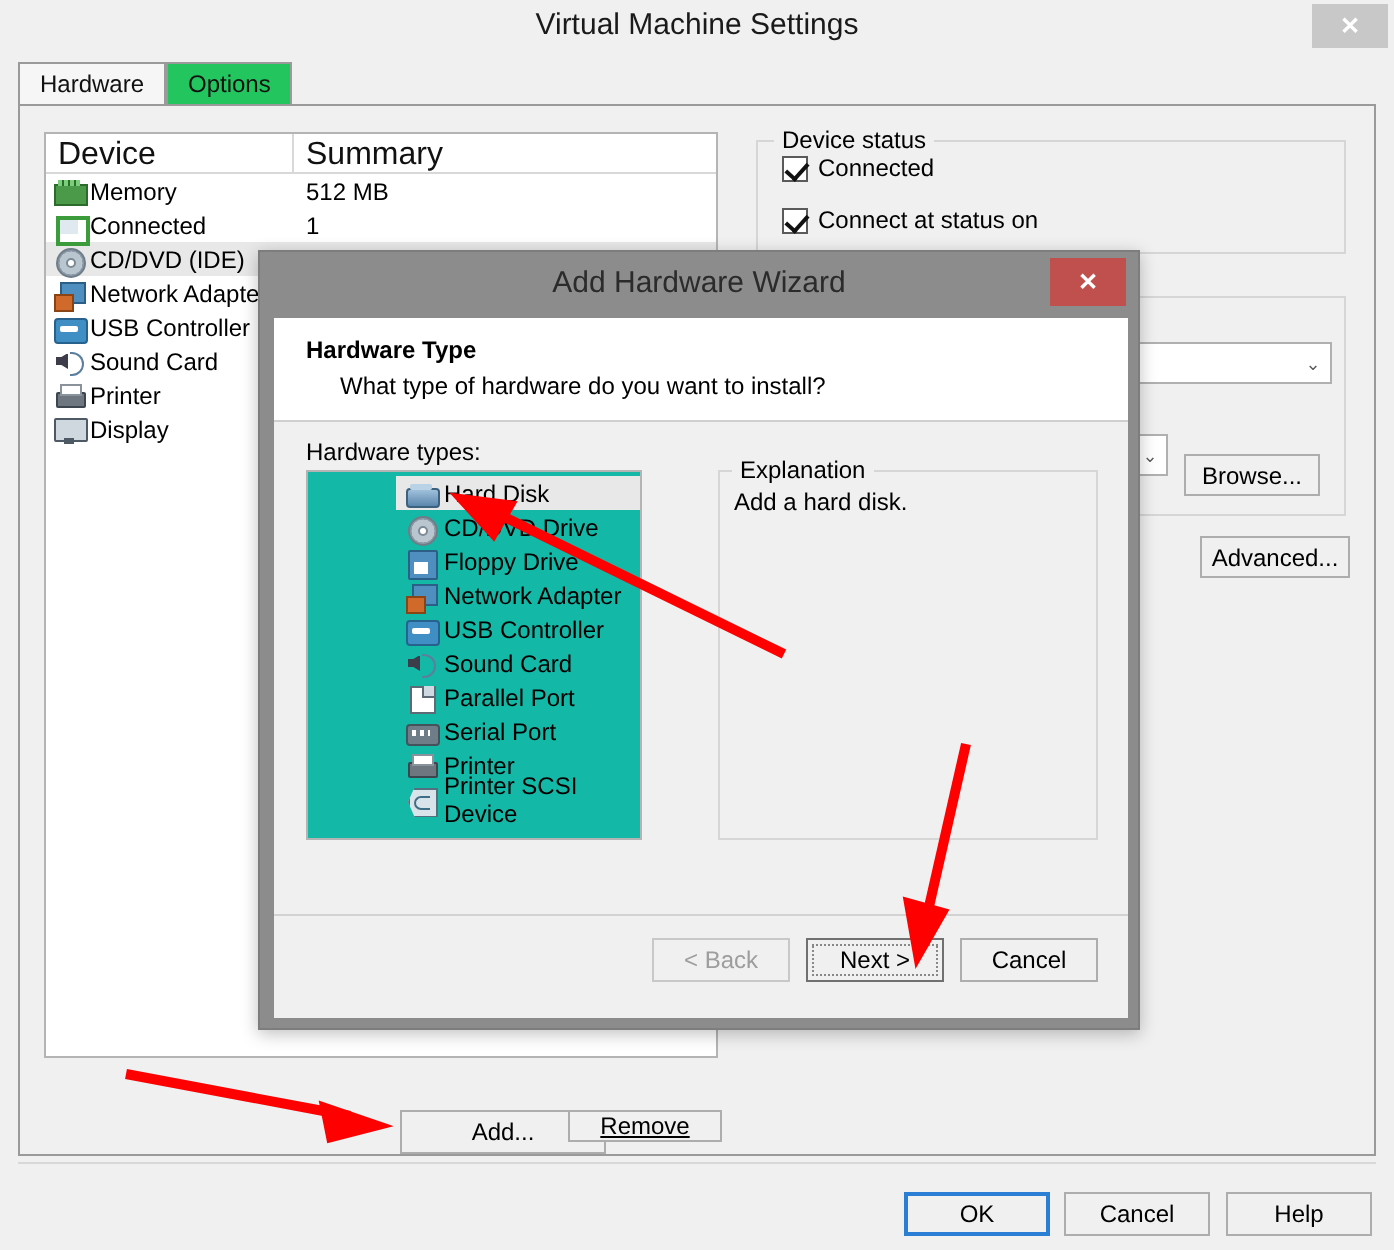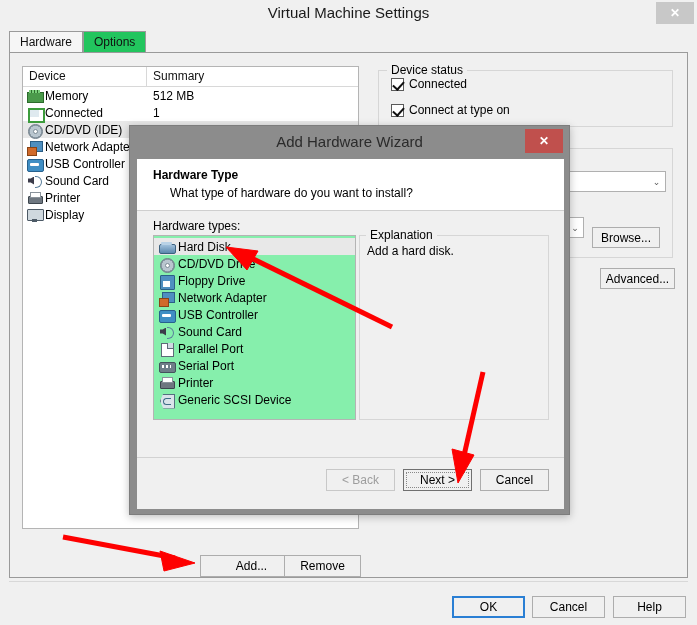--- a/index.html
+++ b/index.html
@@ -47,21 +47,21 @@
     position:absolute; left:9px; top:52px; width:679px; height:526px;
     border:1px solid #9a9a9a; background:#f0f0f0;
   }
 
   
   #device-list {
     position:absolute; left:22px; top:66px; width:337px; height:463px;
     background:#fff; border:1px solid #b4b4b4;
   }
   #dl-header { display:flex; height:20px; border-bottom:1px solid #d8d8d8; background:#fff; }
-  .dl-col { font-size:12px; padding:2px 0 0 6px; color:#111; }
+  .dl-col { font-size:16px; padding:2px 0 0 6px; color:#111; }
   .dl-col.c1 { width:124px; border-right:1px solid #d8d8d8; }
   .dl-col.c2 { flex:1; }
   .dev-row { display:flex; height:17px; align-items:center; padding-left:4px; }
   .dev-row.selected { background:#e8e8e8; }
   .dev-name { width:126px; display:flex; align-items:center; gap:3px; font-size:12px; white-space:nowrap; }
   .dev-sum { flex:1; font-size:12px; }
 
   
   .ico { width:15px; height:14px; position:relative; flex:0 0 15px; display:inline-block; }
 
@@ -146,21 +146,21 @@
     color:#000;
   }
   .btn.disabled { color:#9d9d9d; border-color:#c8c8c8; background:#f0f0f0; }
   .btn.default { border:2px solid #2a7fd4; }
   .btn.focus-inner { border:1px solid #707070; outline:1px dotted #888; outline-offset:-4px; }
 
   #btn-browse  { position:absolute; left:592px; top:227px; width:68px; height:21px; }
   #btn-advanced{ position:absolute; left:600px; top:268px; width:75px; height:21px; }
 
   #btn-add     { position:absolute; left:200px; top:555px; width:103px; height:22px;text-align:center; }
-  #btn-remove  { position:absolute; left:284px; top:555px; width:77px; height:22px; }
+  #btn-remove  { position:absolute; left:284px; top:555px; width:77px; height:16px;text-decoration:underline; }
 
   #footer-sep { position:absolute; left:9px; top:581px; width:679px; height:1px; background:#d8d8d8; }
   #btn-ok      { position:absolute; left:452px; top:596px; width:73px; height:22px; }
   #btn-cancel  { position:absolute; left:532px; top:596px; width:73px; height:22px; }
   #btn-help    { position:absolute; left:613px; top:596px; width:73px; height:22px; }
 
   
   #wizard {
     position:absolute; left:129px; top:125px; width:441px; height:390px;
     background:#8c8c8c; border:1px solid #7d7d7d;
@@ -180,22 +180,22 @@
     position:absolute; left:7px; top:33px; width:427px; height:52px;
     background:#fff; border-bottom:1px solid #cfcfcf;
   }
   #wiz-h1 { position:absolute; left:16px; top:9px; font-size:12px; font-weight:bold; }
   #wiz-h2 { position:absolute; left:33px; top:27px; font-size:12px; }
   #wiz-body {
     position:absolute; left:7px; top:85px; width:427px; height:298px; background:#f0f0f0;
   }
   #lbl-hwtypes { position:absolute; left:16px; top:8px; font-size:12px; }
   #hw-list {
-    position:absolute; left:16px; top:24px; width:203px; height:185px;
-    background:#86efac; border:1px solid #b4b4b4; padding-top:2px;
+    position:absolute; left:16px; top:24px; width:168px; height:185px;
+    background:#14b8a6; border:1px solid #b4b4b4; padding-top:2px;padding-left:44px;
   }
   .hw-row { display:flex; align-items:center; gap:4px; height:17px; padding-left:5px; font-size:12px; cursor:pointer; }
   .hw-row.selected { background:#e8e8e8; }
   #grp-expl { position:absolute; left:222px; top:24px; width:190px; height:185px; border:1px solid #d6d6d6; }
   #grp-expl .legend { position:absolute; top:-8px; left:6px; background:#f0f0f0; padding:0 4px; font-size:12px; }
   #expl-text { position:absolute; left:7px; top:8px; font-size:12px; }
   #wiz-foot-sep { position:absolute; left:0; top:246px; width:427px; height:1px; background:#d2d2d2; }
   #wbtn-back { position:absolute; left:189px; top:258px; width:69px; height:22px; }
   #wbtn-next { position:absolute; left:266px; top:258px; width:69px; height:22px; }
   #wbtn-cancel { position:absolute; left:343px; top:258px; width:69px; height:22px; }
@@ -285,21 +285,21 @@
   </div>
 
   <div class="group" id="grp-status">
     <div class="legend">Device status</div>
     <div class="cbrow" style="left:12px; top:6px;">
       <span class="cbox checked"></span>
       <span>Connected</span>
     </div>
     <div class="cbrow" style="left:12px; top:32px;">
       <span class="cbox checked"></span>
-      <span>Connect at type on</span>
+      <span>Connect at status on</span>
     </div>
   </div>
 
   <div class="group" id="grp-conn">
     <div class="combo" style="left:187px; top:22px; width:100px;">
       <span class="arrow">⌄</span>
     </div>
     <div class="combo" style="left:187px; top:68px; width:18px;">
       <span class="arrow">⌄</span>
     </div>
@@ -363,21 +363,21 @@
       <div class="hw-row">
         <span class="ico ico-ser"></span>
         <span>Serial Port</span>
       </div>
       <div class="hw-row">
         <span class="ico ico-prn"></span>
         <span>Printer</span>
       </div>
       <div class="hw-row">
         <span class="ico ico-scsi"></span>
-        <span>Generic SCSI Device</span>
+        <span>Printer SCSI Device</span>
       </div>
     </div>
 
     <div id="grp-expl">
       <div class="legend">Explanation</div>
       <div id="expl-text">Add a hard disk.</div>
     </div>
 
     <div id="wiz-foot-sep"></div>
     <div class="btn disabled" id="wbtn-back">&lt; Back</div>

